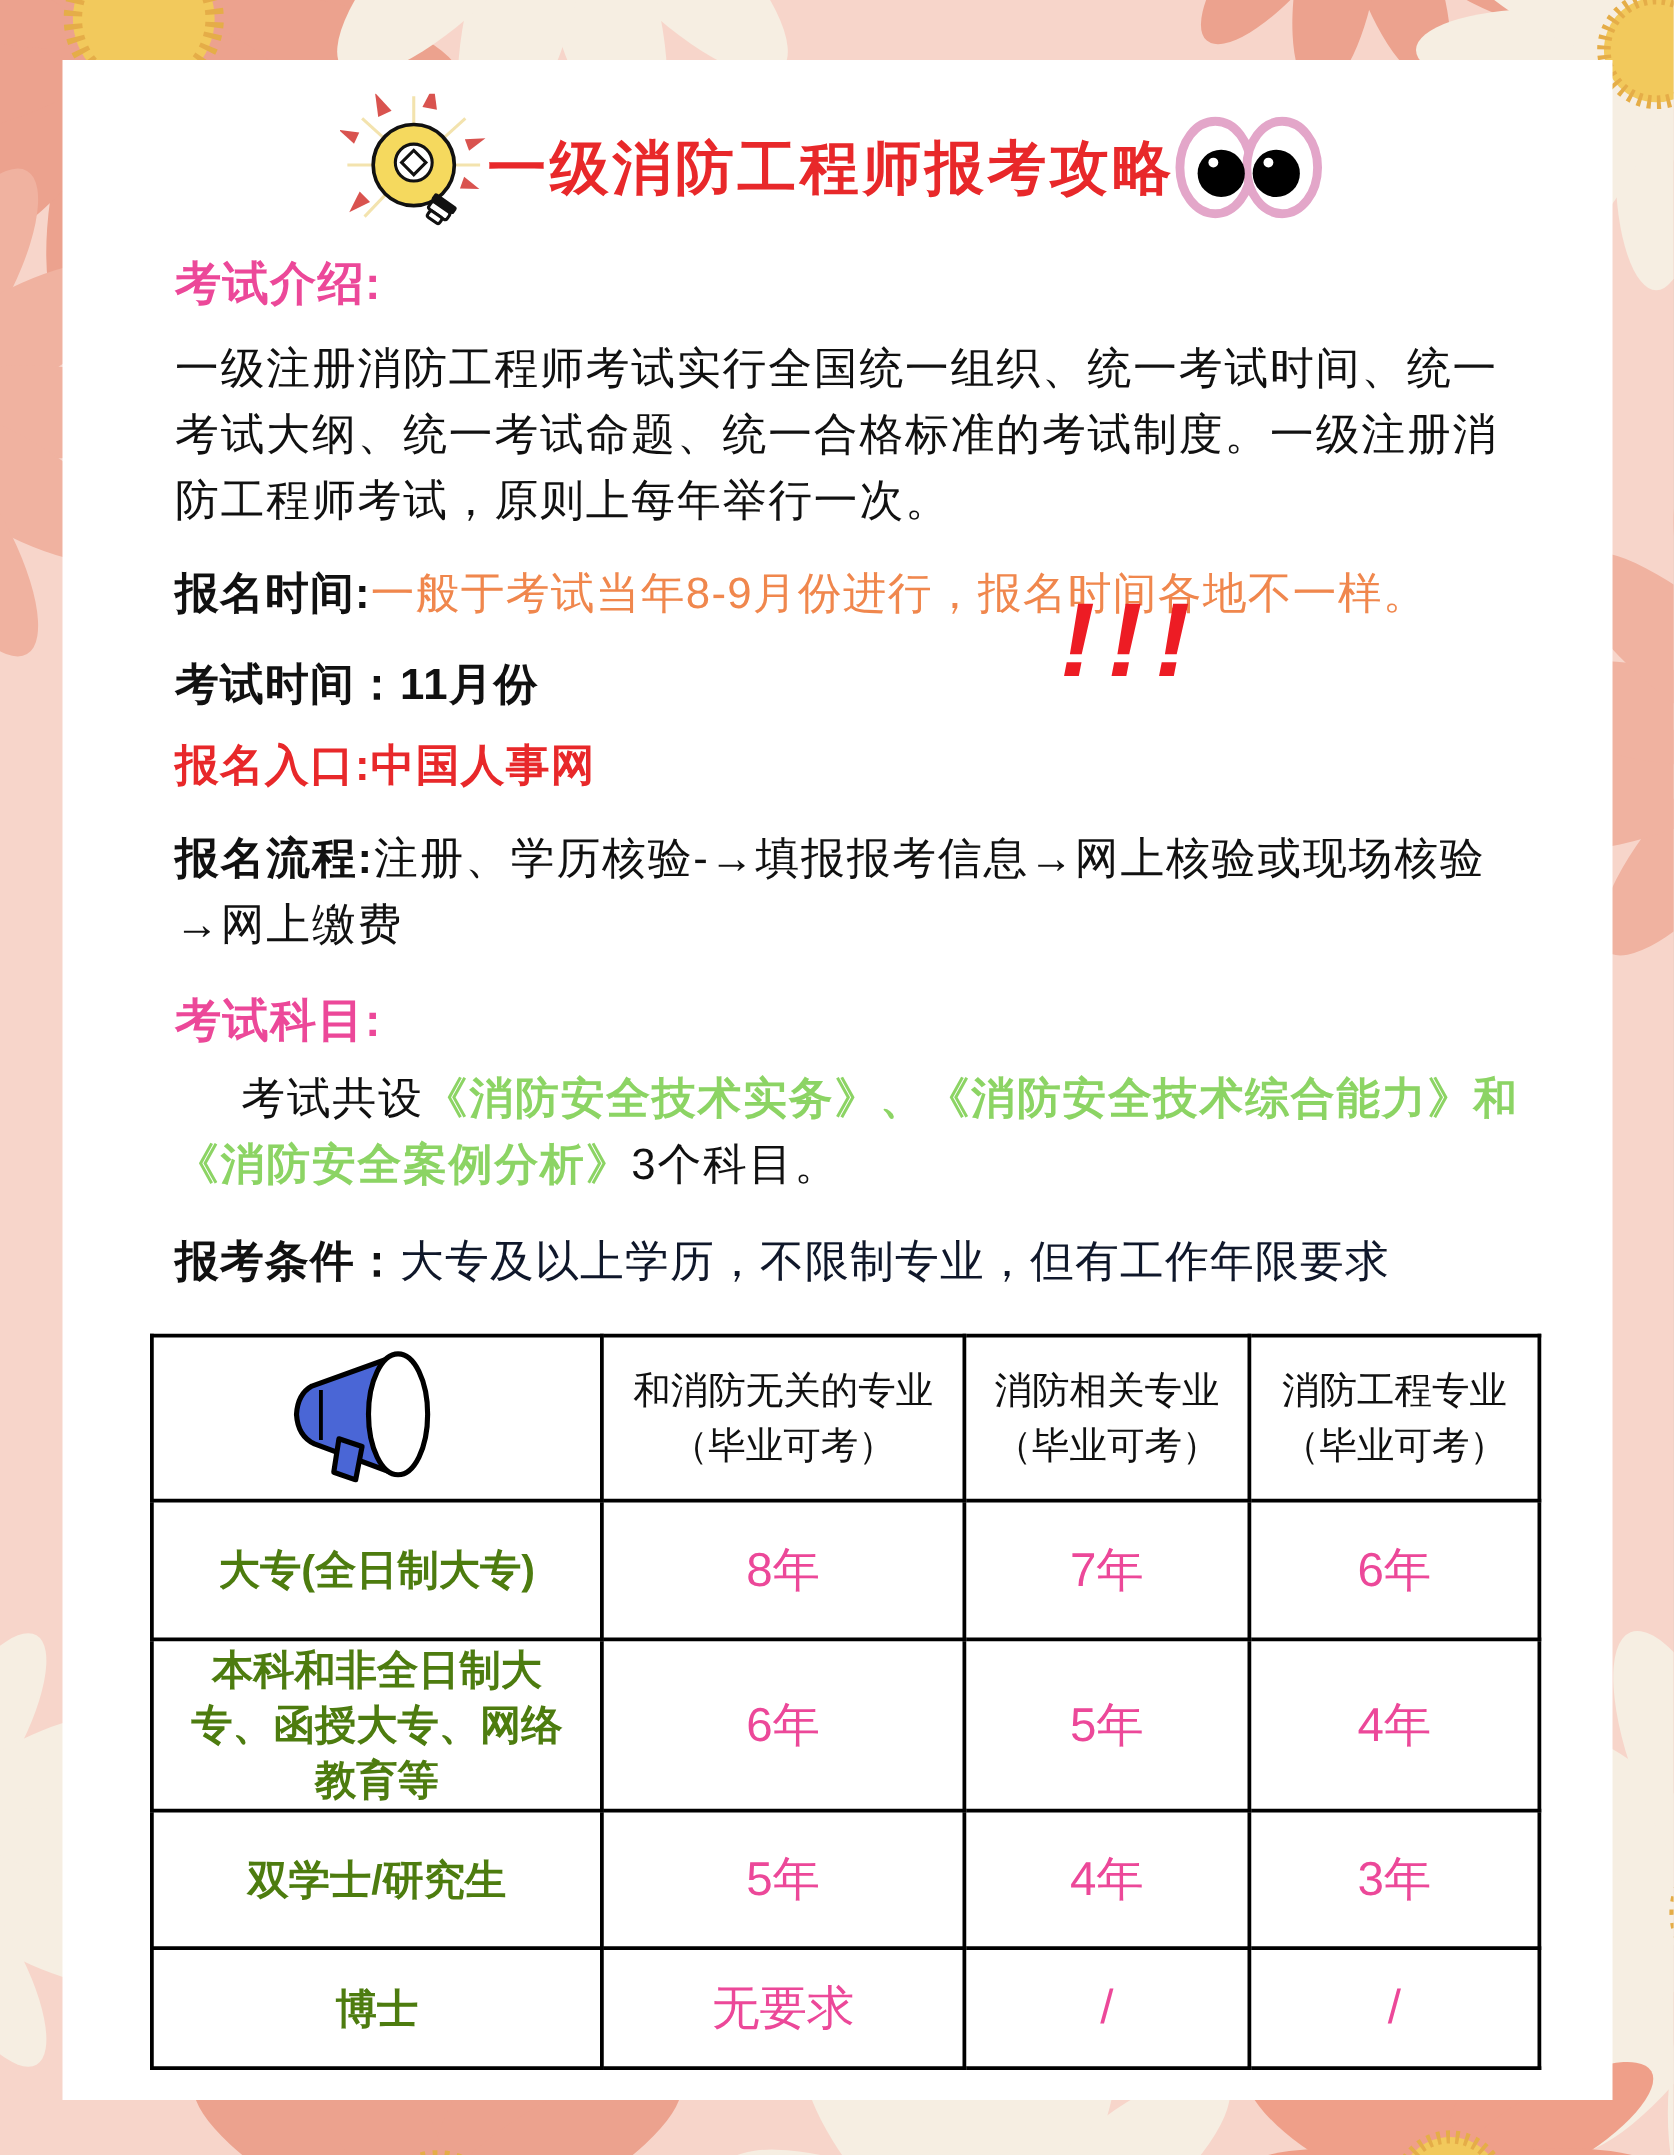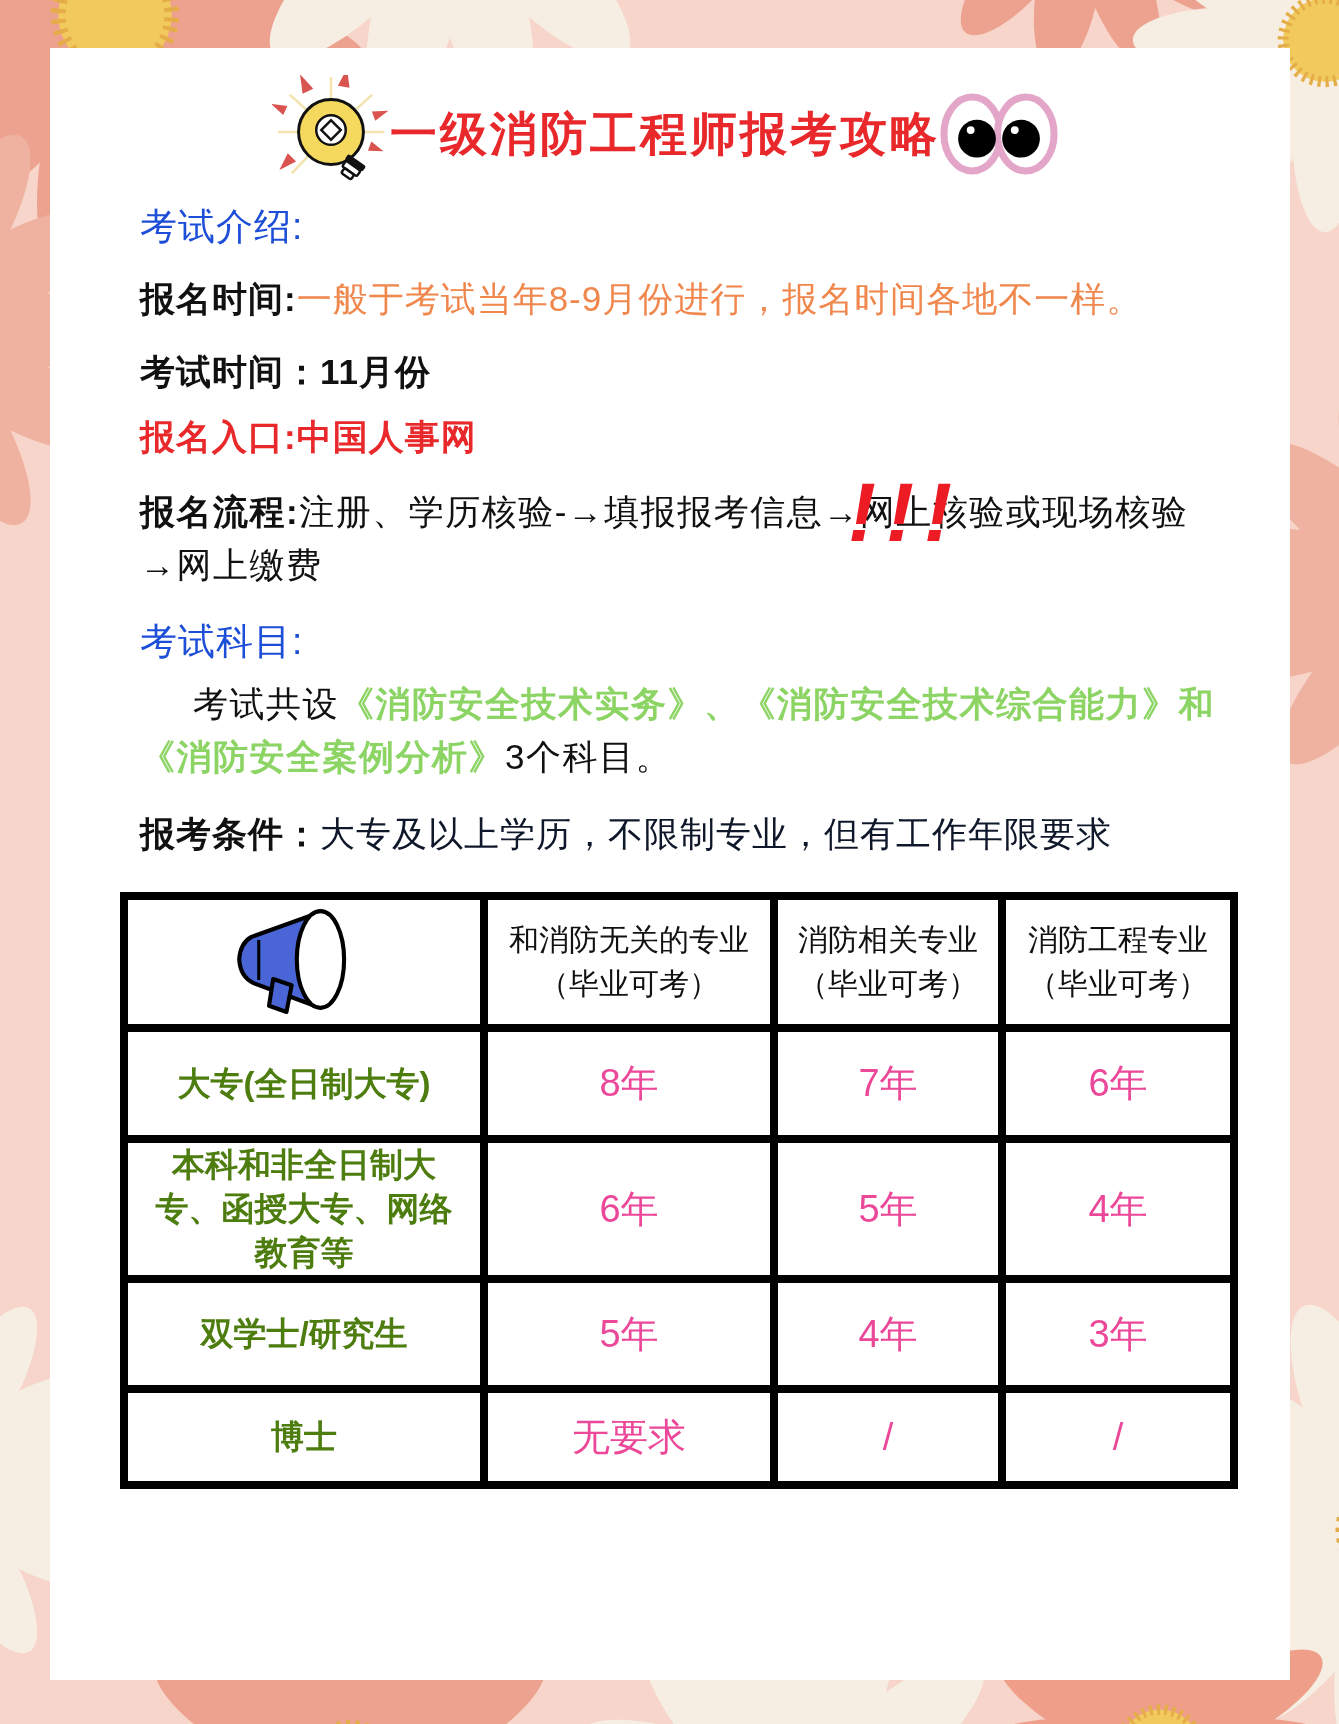--- a/index.html
+++ b/index.html
@@ -7,34 +7,34 @@
          font-family:"Liberation Sans",sans-serif;background:#f7d5ca;}
   .bg{position:absolute;left:0;top:0;z-index:0;}
   .card{position:absolute;left:50px;top:48px;width:1240px;height:1632px;
         background:#ffffff;z-index:1;}
   .content{position:relative;margin:0 40px 0 90px;}
 
   .title-row{display:flex;align-items:center;justify-content:center;
              margin:28px 60px 0 0;height:116px;}
   .title{font-size:47px;font-weight:bold;color:#e8282a;letter-spacing:3px;margin:0;white-space:nowrap;}
 
-  h2.sec{font-size:37px;font-weight:normal;color:#1d4ed8;margin:10px 0 0 0;letter-spacing:1px;}
+  h2.sec{font-size:37px;font-weight:bold;color:#ec4899;margin:10px 0 0 0;letter-spacing:1px;}
   .para{font-size:35px;line-height:53px;color:#111;letter-spacing:1.5px;margin:16px 0 0 0;width:1075px;}
   .line{font-size:35px;color:#111;letter-spacing:1px;margin:0;}
   .mt24{margin-top:24px}.mt26{margin-top:26px}.mt18{margin-top:18px}.mt28{margin-top:28px}.mt10{margin-top:10px}
   .b{font-weight:bold;}
   .orange{color:#f0874d;}
   .green{color:#8cd464;font-weight:bold;}
   .blue{color:#0f172a;}
   .red{color:#e8282a;}
   .bangs{position:absolute;left:708px;top:388px;font-size:84px;font-weight:900;
          font-style:italic;color:#ed1c24;letter-spacing:10px;z-index:2;}
 
   table.req{border-collapse:collapse;margin:34px 0 0 -20px;table-layout:fixed;}
-  table.req th,table.req td{border:8px solid #000000;text-align:center;vertical-align:middle;padding:0 6px;}
+  table.req th,table.req td{border:3px solid #000000;text-align:center;vertical-align:middle;padding:0 6px;}
   .th-head{font-size:30px;font-weight:normal;color:#111;line-height:44px;}
   .row-label{color:#4d7c0f;font-weight:bold;font-size:33px;line-height:44px;}
   .cell-val{font-size:38px;font-weight:normal;color:#ec4899;}
   .hr-head{height:132px}.hr-0{height:111px}.hr-1{height:137px}.hr-2{height:110px}.hr-3{height:110px}.hr-4{height:96px}
 </style>
 </head>
 <body>
 
 <div class="stage">
 
@@ -131,20 +131,21 @@
           <ellipse cx="41" cy="52" rx="36" ry="47" fill="#fff" stroke="#e3a6c9" stroke-width="9"></ellipse>
           <ellipse cx="109" cy="52" rx="36" ry="47" fill="#fff" stroke="#e3a6c9" stroke-width="9"></ellipse>
           <circle cx="47" cy="58" r="24" fill="#000"></circle>
           <circle cx="103" cy="58" r="24" fill="#000"></circle>
           <circle cx="39" cy="47" r="5" fill="#fff"></circle>
           <circle cx="95" cy="47" r="5" fill="#fff"></circle>
         </svg>
       </div>
 
       <h2 class="sec">考试介绍:</h2>
+      <p class="para">一级注册消防工程师考试实行全国统一组织、统一考试时间、统一考试大纲、统一考试命题、统一合格标准的考试制度。一级注册消防工程师考试，原则上每年举行一次。</p>
 
       <p class="line mt24">
         <span class="b">报名时间:</span><span class="orange">一般于考试当年8-9月份进行，报名时间各地不一样。</span>
       </p>
 
       <p class="line mt26 b">
         <span>考试时间：</span><span>11月份</span>
       </p>
 
       <div class="bangs">!!!</div>

